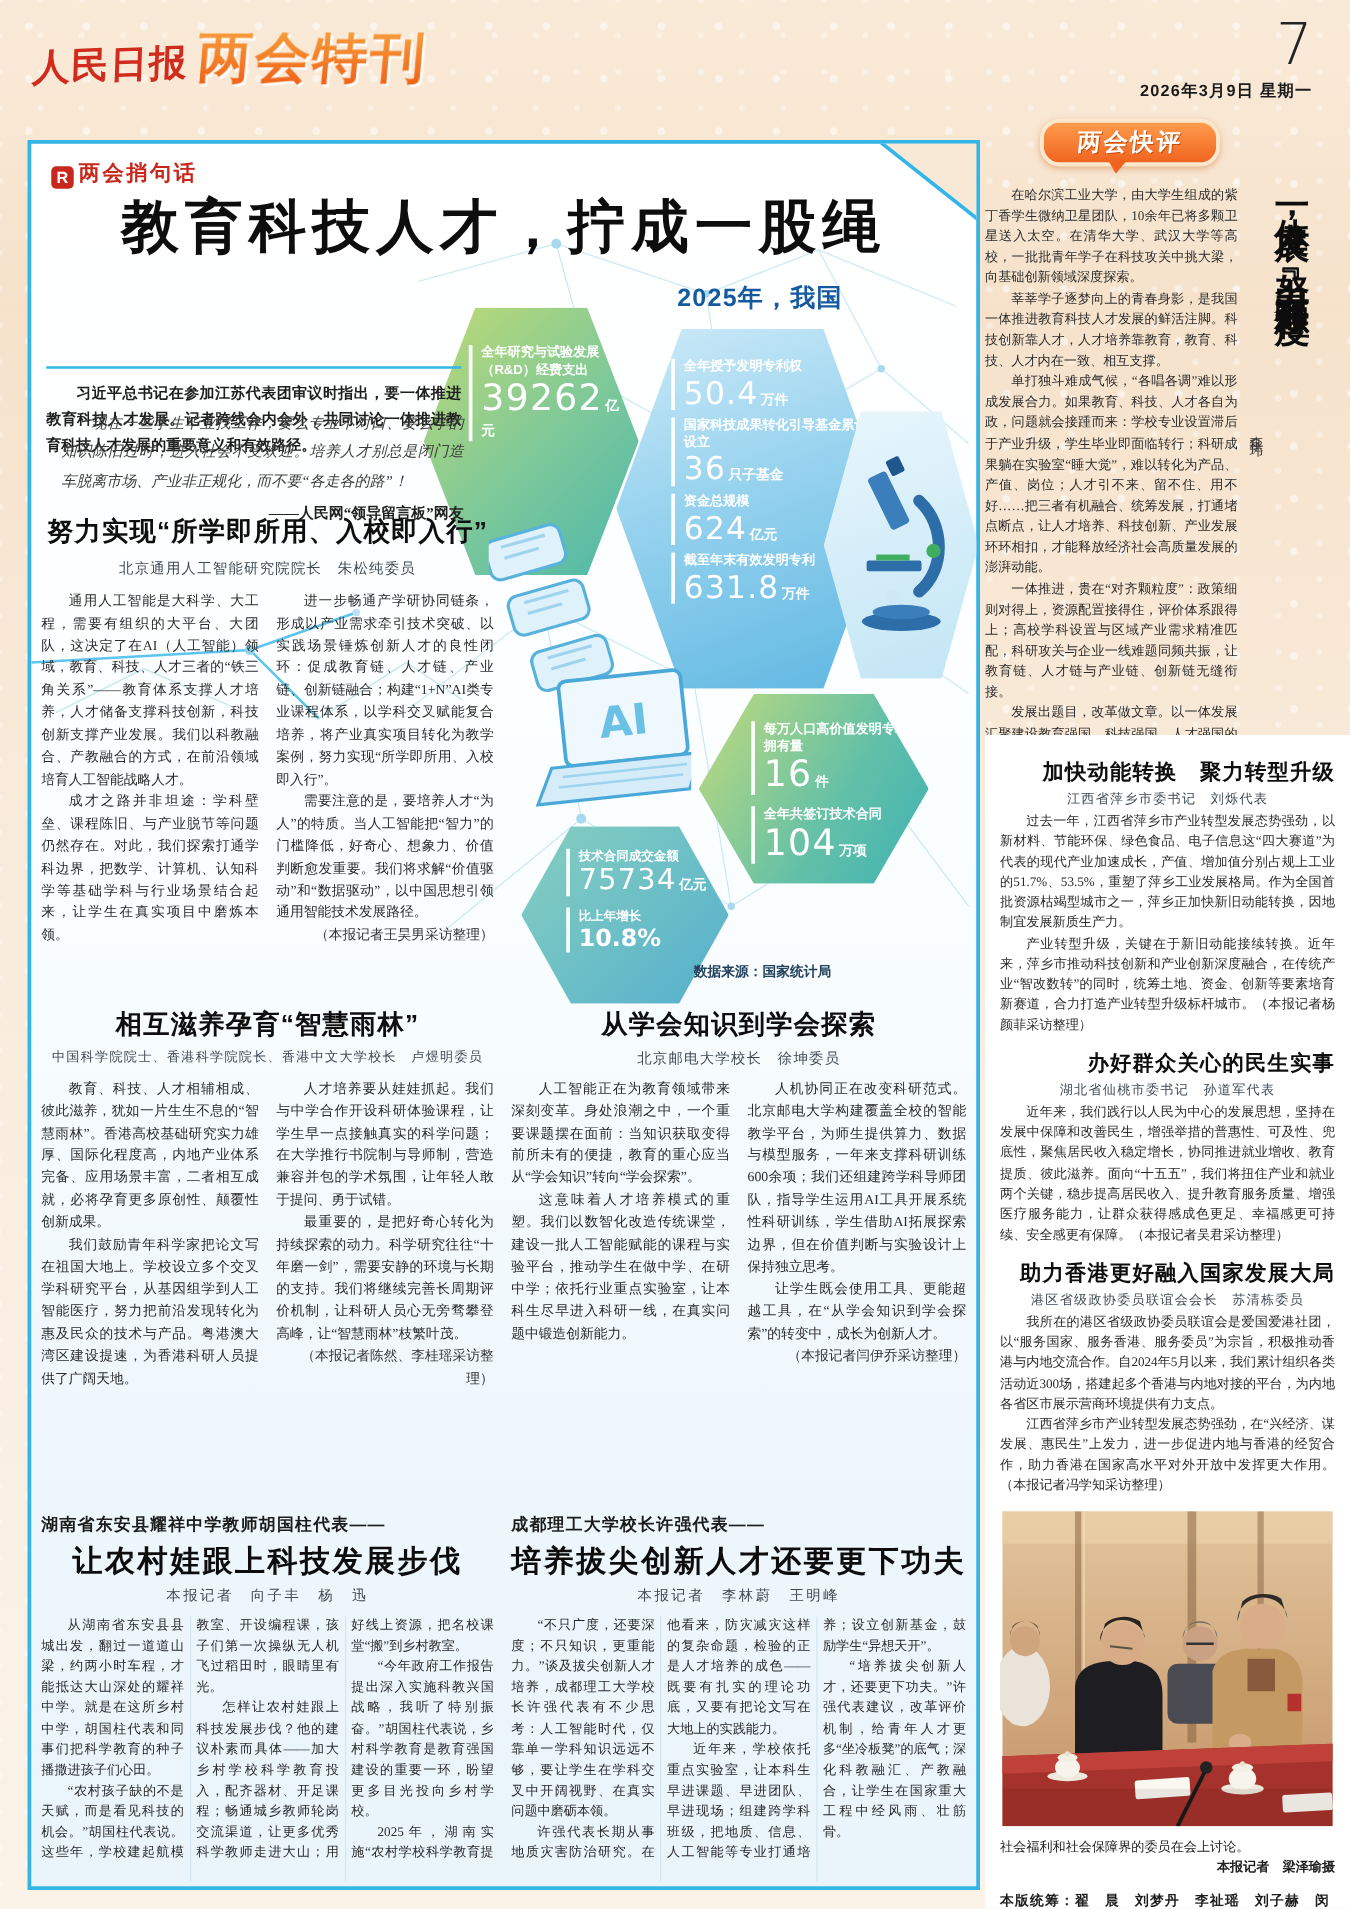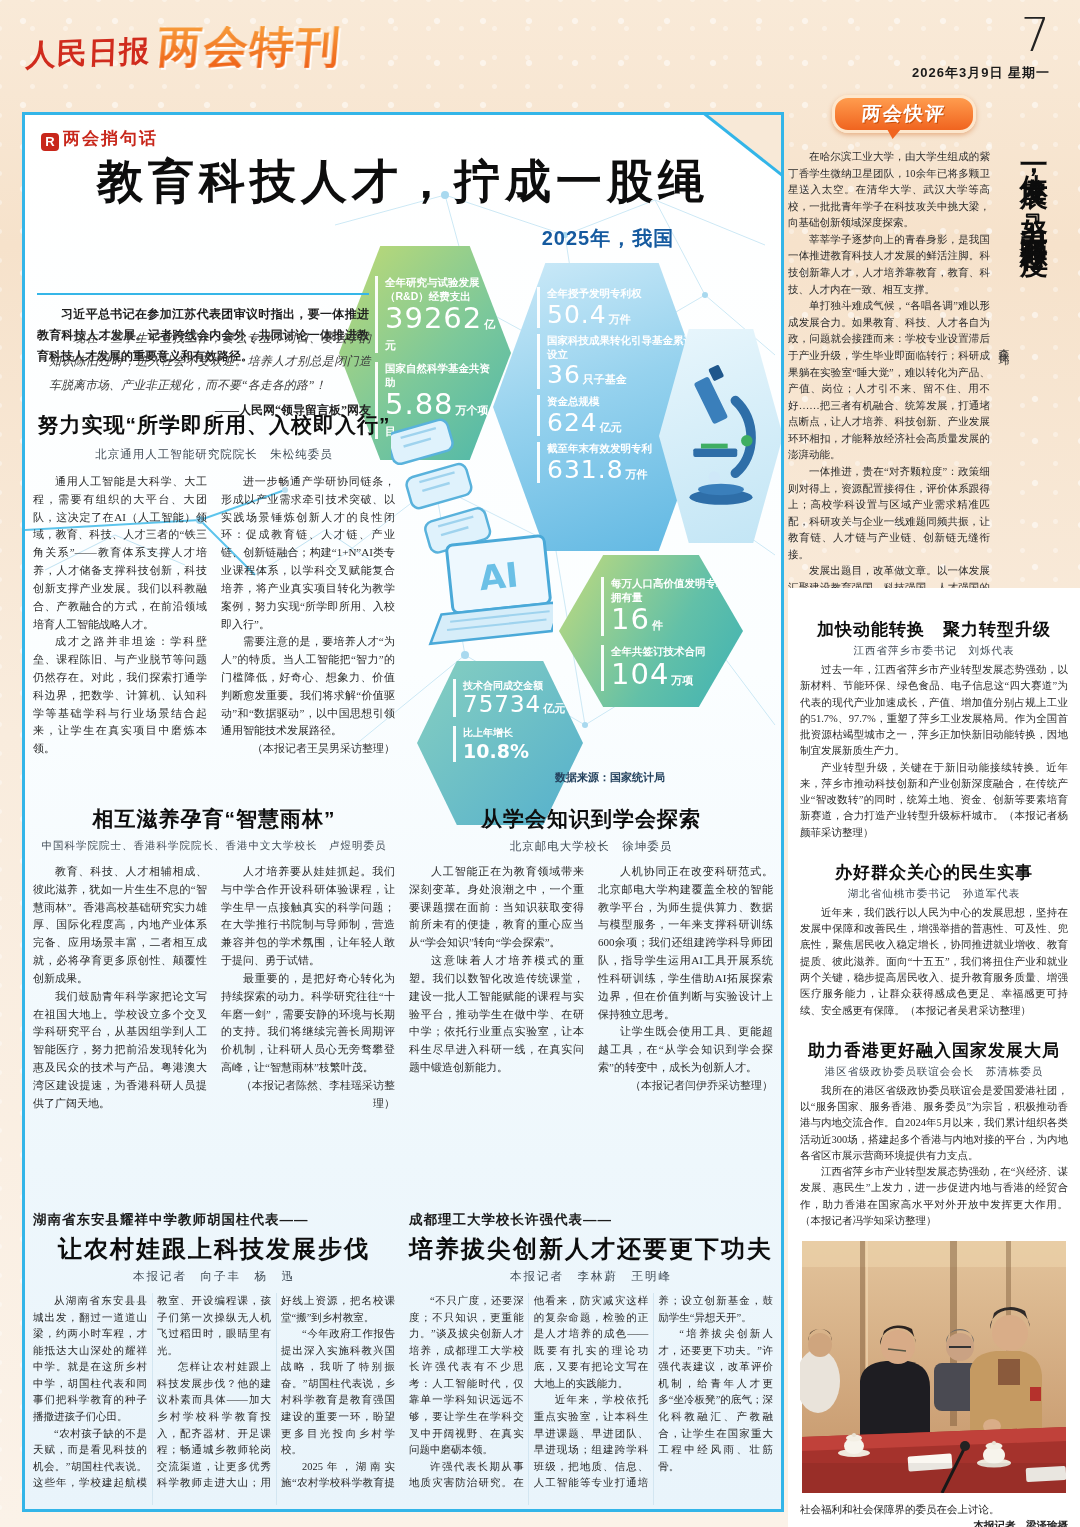--- a/index.html
+++ b/index.html
@@ -45,21 +45,21 @@
   
   .hex{clip-path:polygon(24% 0,76% 0,100% 50%,76% 100%,24% 100%,0 50%);position:absolute;z-index:2;box-sizing:border-box;}
   .hex-green{left:314px;top:131px;width:172px;height:214px;padding:30px 12px 0 36px;
              background:linear-gradient(135deg,#c0da74,#7cc89a 55%,#4db7ab);}
   .hex-blue{left:468px;top:148px;width:218px;height:288px;padding:24px 10px 0 44px;
             background:linear-gradient(160deg,#cdeaf8,#96d2ee 45%,#5fb7e2);}
   .hex-micro{left:634px;top:214px;width:124px;height:214px;background:linear-gradient(160deg,#e8f6fc,#c2e5f5);
              display:flex;align-items:center;justify-content:center;}
   .hex-teal{left:534px;top:440px;width:184px;height:152px;padding:22px 10px 0 42px;
             background:linear-gradient(120deg,#c3db7c,#62c0a8 60%,#3fb2b4);}
-  .hex-contract{left:392px;top:546px;width:166px;height:164px;padding:18px 8px 0 36px;
+  .hex-contract{left:392px;top:546px;width:166px;height:142px;padding:18px 8px 0 36px;
             background:linear-gradient(135deg,#86cfc0,#55b0cd);}
   .stat{border-left:3px solid rgba(255,255,255,.95);padding-left:7px;margin-bottom:9px;color:#fff;}
   .stat .lab{font-size:10.5px;font-weight:bold;line-height:1.3;}
   .stat .val{font-size:29px;line-height:1.1;font-family:"DejaVu Sans",sans-serif;letter-spacing:1px;}
   .stat .unit{font-size:11px;font-weight:bold;margin-left:2px;}
   .hex-blue .stat{margin-bottom:6px;}
   .hex-blue .stat .val{font-size:25px;}
   .hex-contract .stat .val{font-size:23px;}
   .hex-contract .stat .lab{font-size:10px;}
   .growth{color:#fff;border-left:3px solid rgba(255,255,255,.95);padding-left:7px;}
@@ -100,21 +100,21 @@
   .comm-text{width:202px;font-size:10.5px;line-height:1.58;color:#2b2b2b;text-align:justify;
              font-family:"Liberation Serif",serif;}
   .comm-text p{margin:0;text-indent:2em;}
   .comm-author{writing-mode:vertical-rl;font-size:11px;color:#333;margin:190px 2px 0 6px;letter-spacing:3px;
                font-family:"Liberation Serif",serif;}
   .comm-title{writing-mode:vertical-rl;font-size:28px;font-weight:900;color:#0d0d0d;letter-spacing:4px;
               height:470px;margin-left:4px;line-height:1.15;}
   .rail-white{position:absolute;left:0;top:493px;width:292px;bottom:0;background:#ffffff;
               box-sizing:border-box;padding:10px 12px 6px 12px;overflow:hidden;}
   .r-art{margin-bottom:10px;}
-  .r-title{text-align:center;font-weight:900;font-size:17px;color:#0e0e0e;letter-spacing:1px;margin:20px 0 3px;}
+  .r-title{text-align:right;font-weight:900;font-size:17px;color:#0e0e0e;letter-spacing:1px;margin:8px 0 3px;}
   .r-byline{text-align:center;font-size:10.5px;color:#3f4a55;letter-spacing:1px;margin-bottom:4px;
             font-family:"Liberation Serif",serif;}
   .r-body p{margin:0;font-size:10.5px;line-height:1.55;color:#2a2a2a;text-align:justify;text-indent:2em;
             font-family:"Liberation Serif",serif;}
   .photo{width:268px;height:252px;margin:2px auto 0;}
   .caption{font-size:10.5px;line-height:1.5;color:#222;font-family:"Liberation Serif",serif;margin-top:5px;}
   .caption .pcredit{display:block;text-align:right;font-weight:bold;}
   .footer-credits{margin-top:9px;font-size:11px;font-weight:bold;color:#1d1d1d;line-height:1.7;letter-spacing:1px;}
 </style>
 </head>
@@ -182,24 +182,20 @@
     <p class="src">——人民网“领导留言板”网友</p>
   </div>
 
   <div class="info-title">2025年，我国</div>
 
   <div class="hex hex-green">
     <div class="stat">
       <div class="lab">全年研究与试验发展（R&amp;D）经费支出</div>
       <div><span class="val">39262</span><span class="unit">亿元</span></div>
     </div>
-    <div class="stat">
-      <div class="lab">国家自然科学基金共资助</div>
-      <div><span class="val">5.88</span><span class="unit">万个项目</span></div>
-    </div>
   </div>
 
   <div class="hex hex-blue">
     <div class="stat">
       <div class="lab">全年授予发明专利权</div>
       <div><span class="val">50.4</span><span class="unit">万件</span></div>
     </div>
     <div class="stat">
       <div class="lab">国家科技成果转化引导基金累计设立</div>
       <div><span class="val">36</span><span class="unit">只子基金</span></div>
@@ -343,21 +339,21 @@
     </div>
     <div class="comm-author">李秋玮</div>
     <div class="comm-title">一体发展，努力『对齐颗粒度』</div>
   </div>
 
   <div class="rail-white">
     <div class="r-art">
       <div class="r-title">加快动能转换　聚力转型升级</div>
       <div class="r-byline">江西省萍乡市委书记　刘烁代表</div>
       <div class="r-body">
-        <p>过去一年，江西省萍乡市产业转型发展态势强劲，以新材料、节能环保、绿色食品、电子信息这“四大赛道”为代表的现代产业加速成长，产值、增加值分别占规上工业的51.7%、97.7%，重塑了萍乡工业发展格局。作为全国首批资源枯竭型城市之一，萍乡正加快新旧动能转换，因地制宜发展新质生产力。</p>
+        <p>过去一年，江西省萍乡市产业转型发展态势强劲，以新材料、节能环保、绿色食品、电子信息这“四大赛道”为代表的现代产业加速成长，产值、增加值分别占规上工业的51.7%、53.5%，重塑了萍乡工业发展格局。作为全国首批资源枯竭型城市之一，萍乡正加快新旧动能转换，因地制宜发展新质生产力。</p>
         <p>产业转型升级，关键在于新旧动能接续转换。近年来，萍乡市推动科技创新和产业创新深度融合，在传统产业“智改数转”的同时，统筹土地、资金、创新等要素培育新赛道，合力打造产业转型升级标杆城市。（本报记者杨颜菲采访整理）</p>
       </div>
     </div>
     <div class="r-art">
       <div class="r-title">办好群众关心的民生实事</div>
       <div class="r-byline">湖北省仙桃市委书记　孙道军代表</div>
       <div class="r-body">
         <p>近年来，我们践行以人民为中心的发展思想，坚持在发展中保障和改善民生，增强举措的普惠性、可及性、兜底性，聚焦居民收入稳定增长，协同推进就业增收、教育提质、彼此滋养。面向“十五五”，我们将扭住产业和就业两个关键，稳步提高居民收入、提升教育服务质量、增强医疗服务能力，让群众获得感成色更足、幸福感更可持续、安全感更有保障。（本报记者吴君采访整理）</p>
       </div>
     </div>

